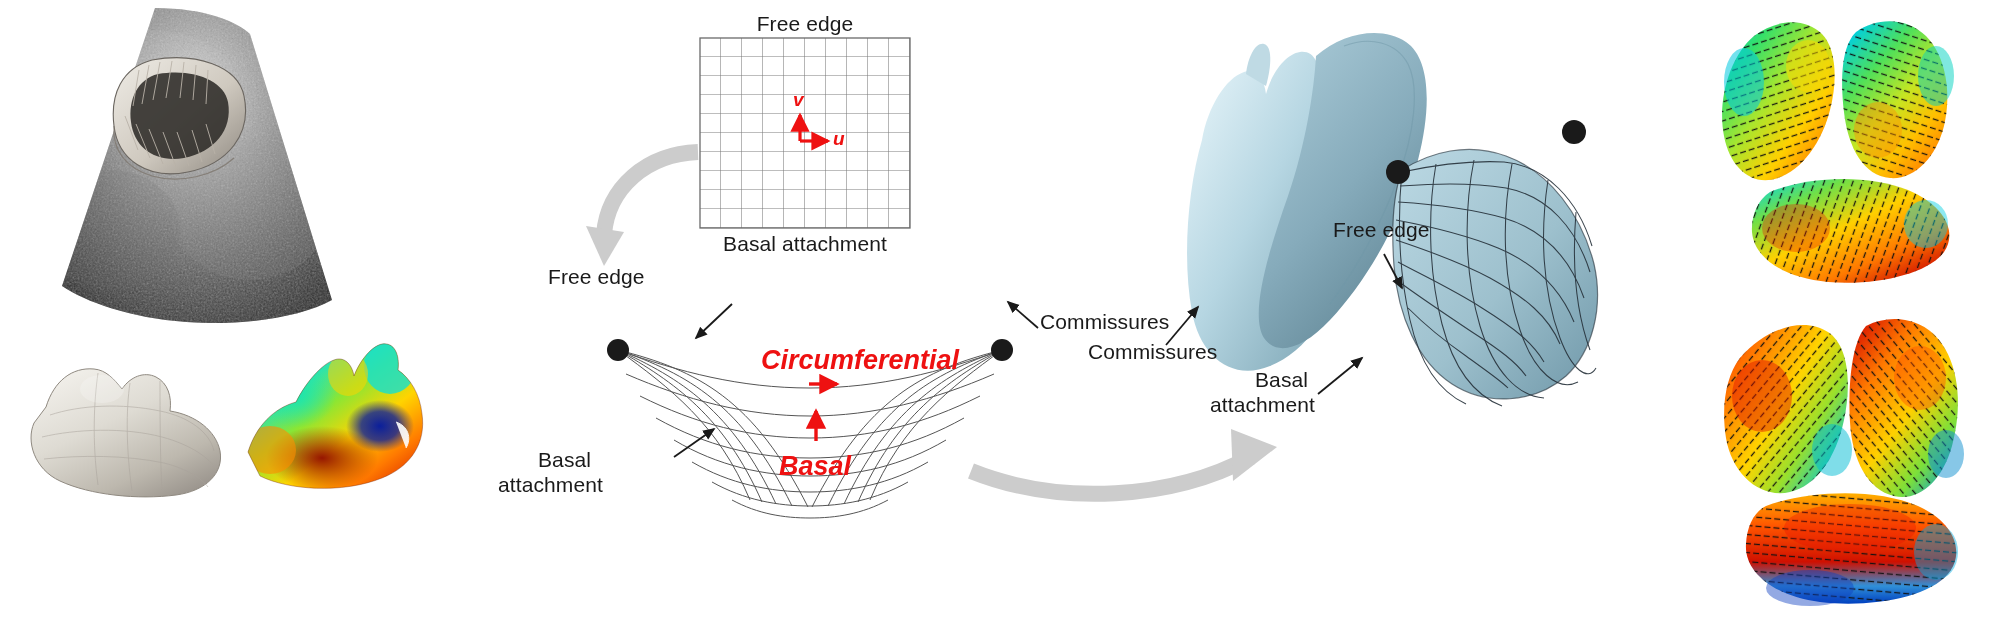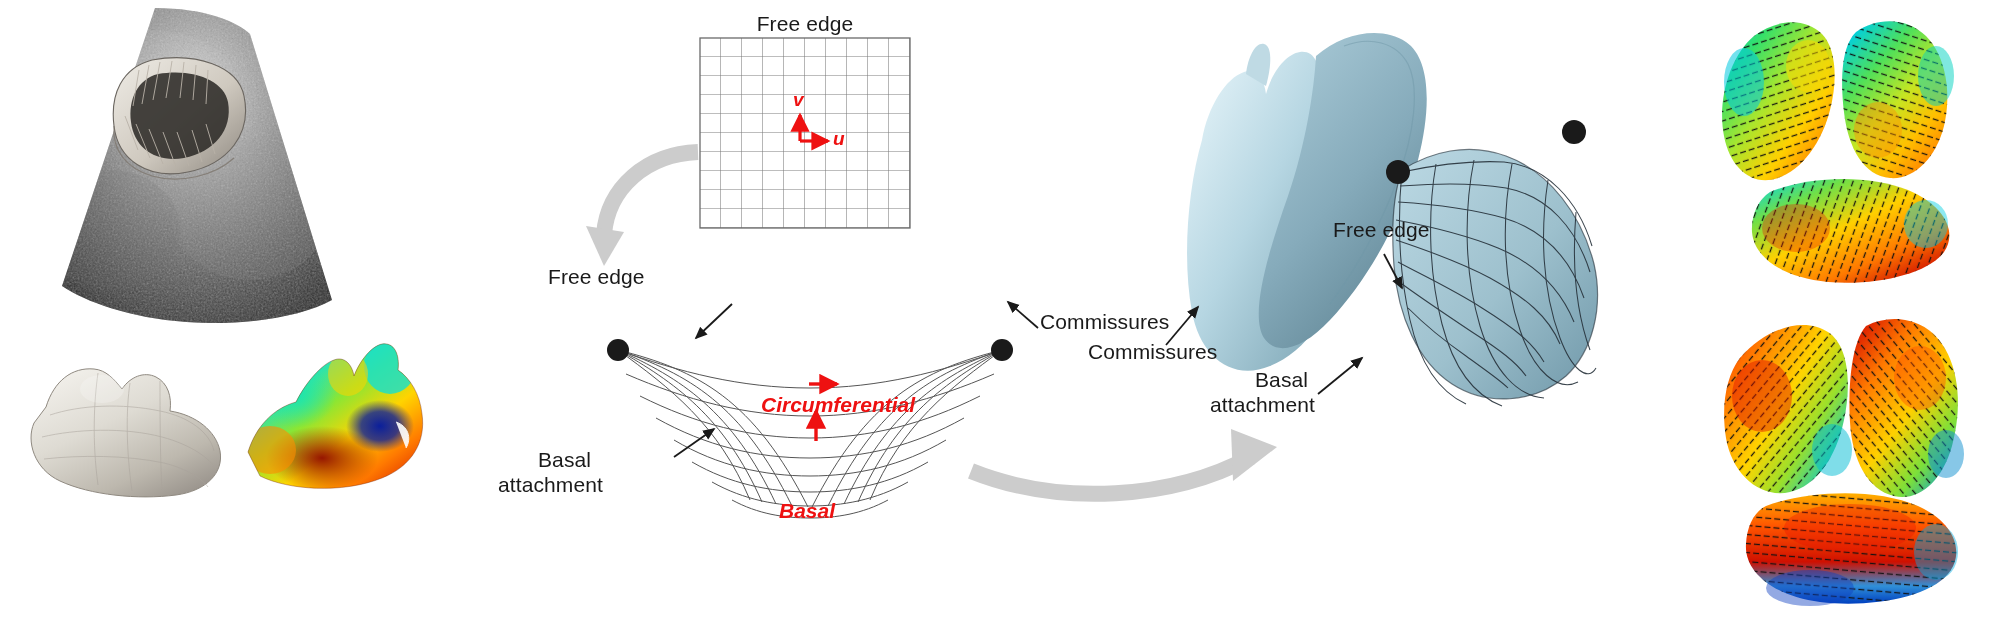--- a/index.html
+++ b/index.html
@@ -1,20 +1,20 @@
 <!DOCTYPE html>
 <html><head>
 <meta charset="utf-8">
 <style>
   html,body{margin:0;padding:0;background:#ffffff;}
   body{width:1993px;height:619px;position:relative;overflow:hidden;
        font-family:"Liberation Sans","DejaVu Sans",sans-serif;}
   .fig{position:absolute;inset:0;}
   .lbl{position:absolute;font-size:21px;color:#1a1a1a;white-space:nowrap;letter-spacing:.1px;}
-  .lbl-red{position:absolute;font-size:21px;color:#ee1111;font-style:italic;font-weight:bold;white-space:nowrap;margin-top:48px;}
+  .lbl-red{position:absolute;font-size:27px;color:#ee1111;font-style:italic;font-weight:bold;white-space:nowrap;}
   .lbl-red-sm{position:absolute;font-size:19px;color:#ee1111;font-style:italic;font-weight:bold;white-space:nowrap;}
   .panel{position:absolute;}
   svg{display:block;overflow:visible;}
   .ctr{text-align:center;}
 </style>
 </head>
 <body>
 
 <div class="fig">
 
@@ -172,20 +172,21 @@
         <pattern id="uvGrid" width="21" height="19" patternUnits="userSpaceOnUse">
           <rect width="21" height="19" fill="#ffffff"></rect>
           <path d="M21,0 L21,19 M0,19 L21,19" fill="none" stroke="#7b7b7b" stroke-width="1.1"></path>
         </pattern>
       </defs>
       <rect x="0" y="0" width="210" height="190" fill="url(#uvGrid)"></rect>
       <rect x="0" y="0" width="210" height="190" fill="none" stroke="#6a6a6a" stroke-width="1.3"></rect>
     </svg>
   </div>
   <div class="lbl ctr" style="left:700px;top:12px;width:210px;">Free edge</div>
+  <div class="lbl ctr" style="left:700px;top:232px;width:210px;">Basal attachment</div>
 
   <div class="panel" style="left:790px;top:95px;width:90px;height:60px;">
     <svg width="90" height="60" viewBox="0 0 90 60">
       <defs>
         <marker id="redArr" markerWidth="7" markerHeight="7" refX="5.2" refY="3" orient="auto">
           <path d="M0,0 L6,3 L0,6 Z" fill="#ee1111"></path>
         </marker>
       </defs>
       <path d="M10,46 L10,20" stroke="#ee1111" stroke-width="3.2" fill="none" marker-end="url(#redArr)"></path>
       <path d="M10,46 L38,46" stroke="#ee1111" stroke-width="3.2" fill="none" marker-end="url(#redArr)"></path>

